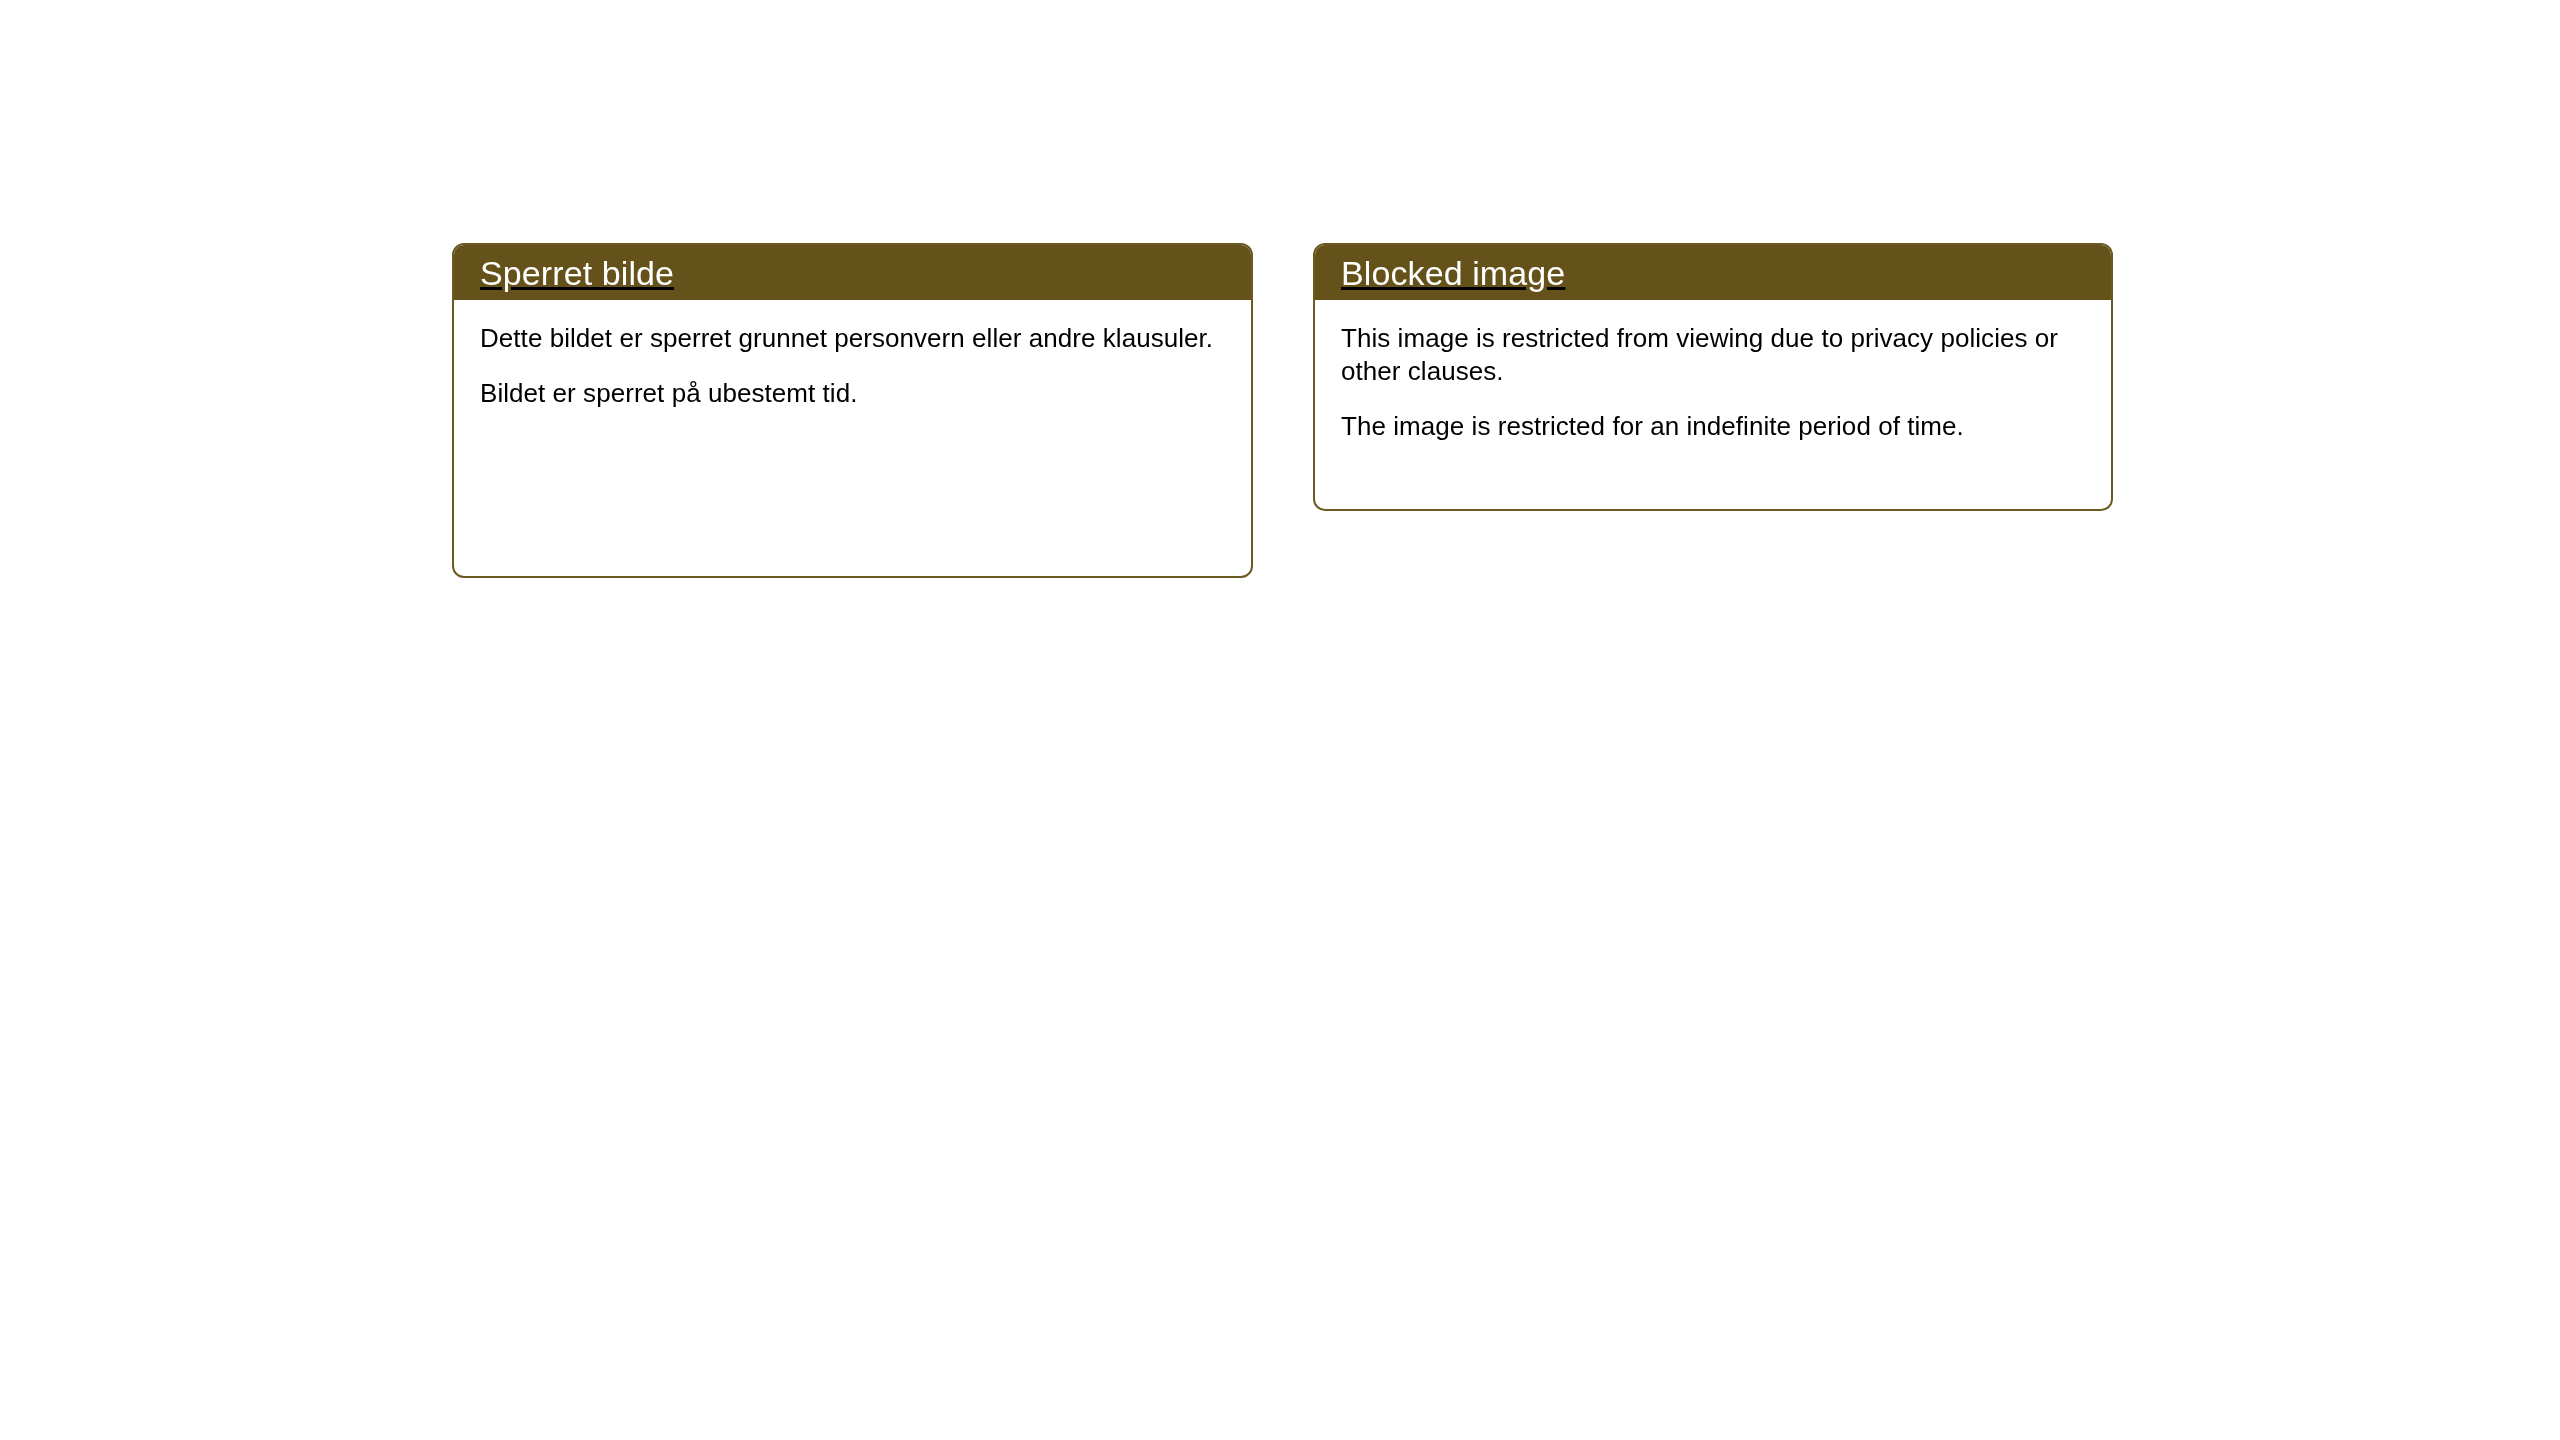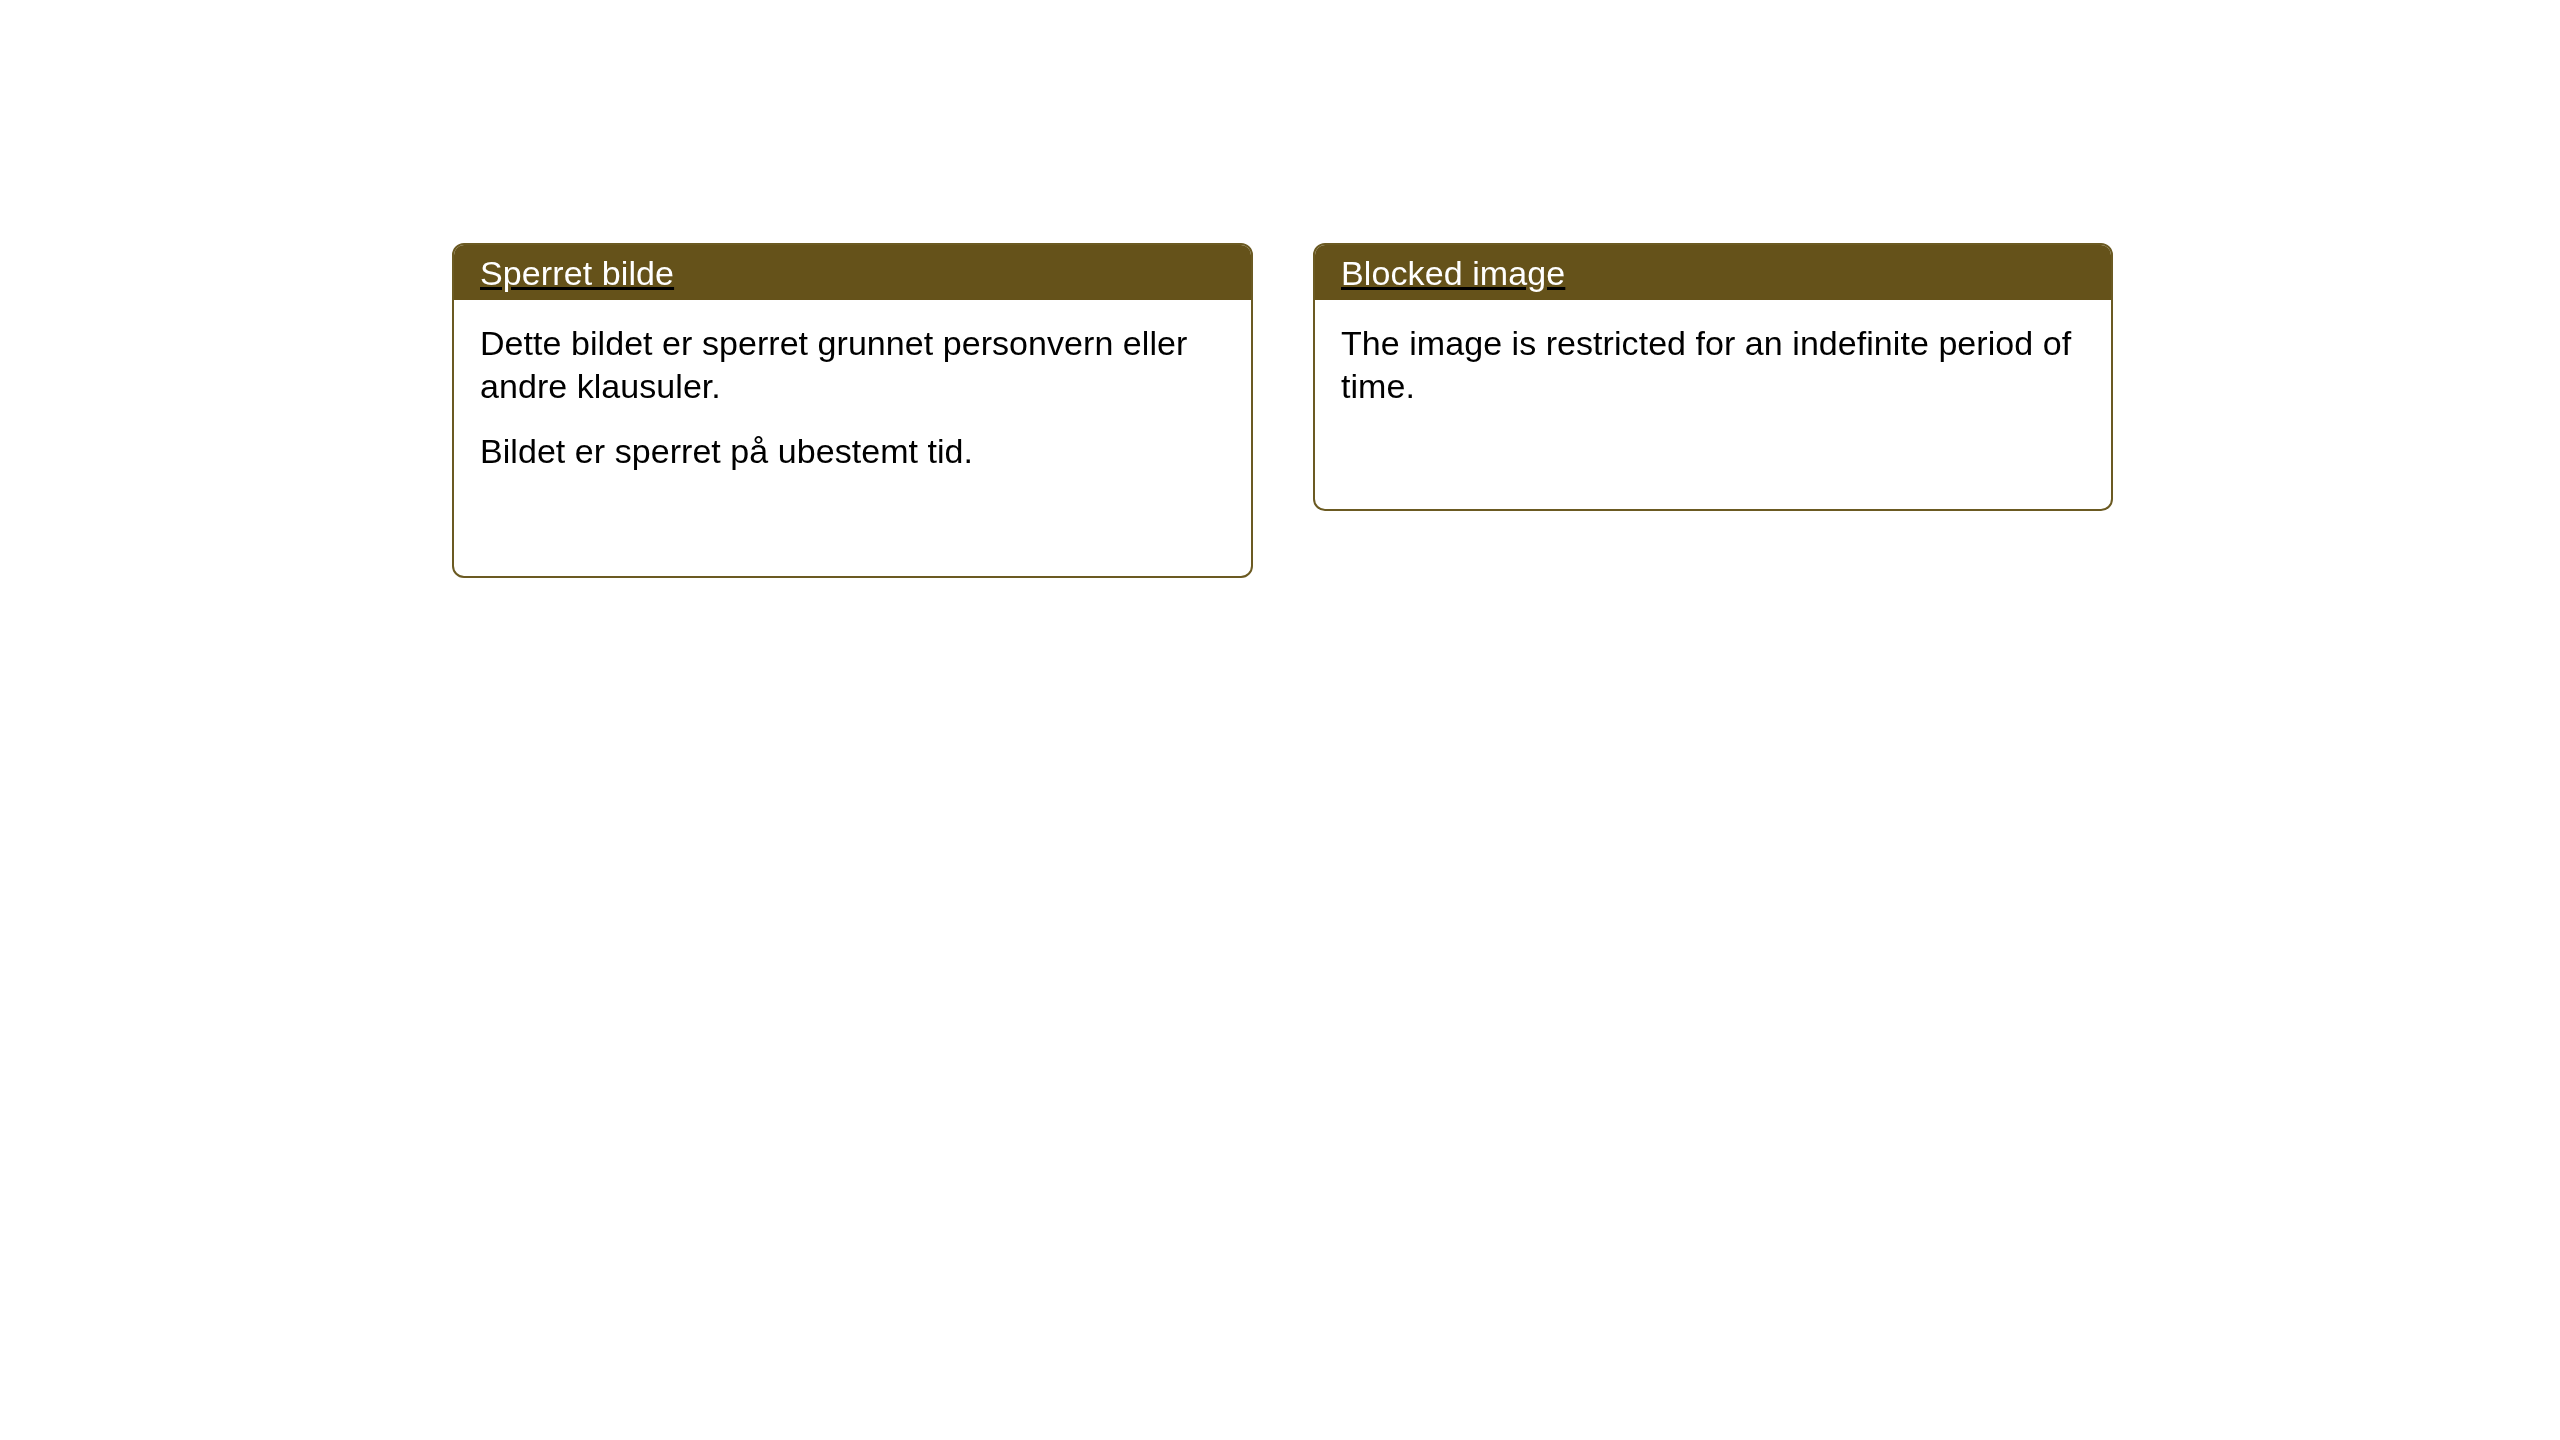--- a/index.html
+++ b/index.html
@@ -52,21 +52,21 @@
 
   .card-body {
     box-sizing: border-box;
     padding: 22px 24px 0 26px;
     background: #ffffff;
   }
 
   .card-paragraph {
     margin: 0;
     color: #000000;
-    font-size: 34px;
+    font-size: 26px;
     line-height: 1.27;
     font-weight: 400;
     letter-spacing: 0.05px;
   }
 
   .card-paragraph + .card-paragraph {
     margin-top: 22px;
   }
 
   
@@ -86,17 +86,18 @@
       <p class="card-paragraph">Dette bildet er sperret grunnet personvern eller andre klausuler.</p>
       <p class="card-paragraph">Bildet er sperret på ubestemt tid.</p>
     </div>
   </div>
 
   <div class="card" id="card-blocked-en">
     <div class="card-header">
       <span class="card-header-title">Blocked image</span>
     </div>
     <div class="card-body">
+      <p class="card-paragraph">This image is restricted from viewing due to privacy policies or other clauses.</p>
       <p class="card-paragraph">The image is restricted for an indefinite period of time.</p>
     </div>
   </div>
 
 </div>
 
 </body></html>

